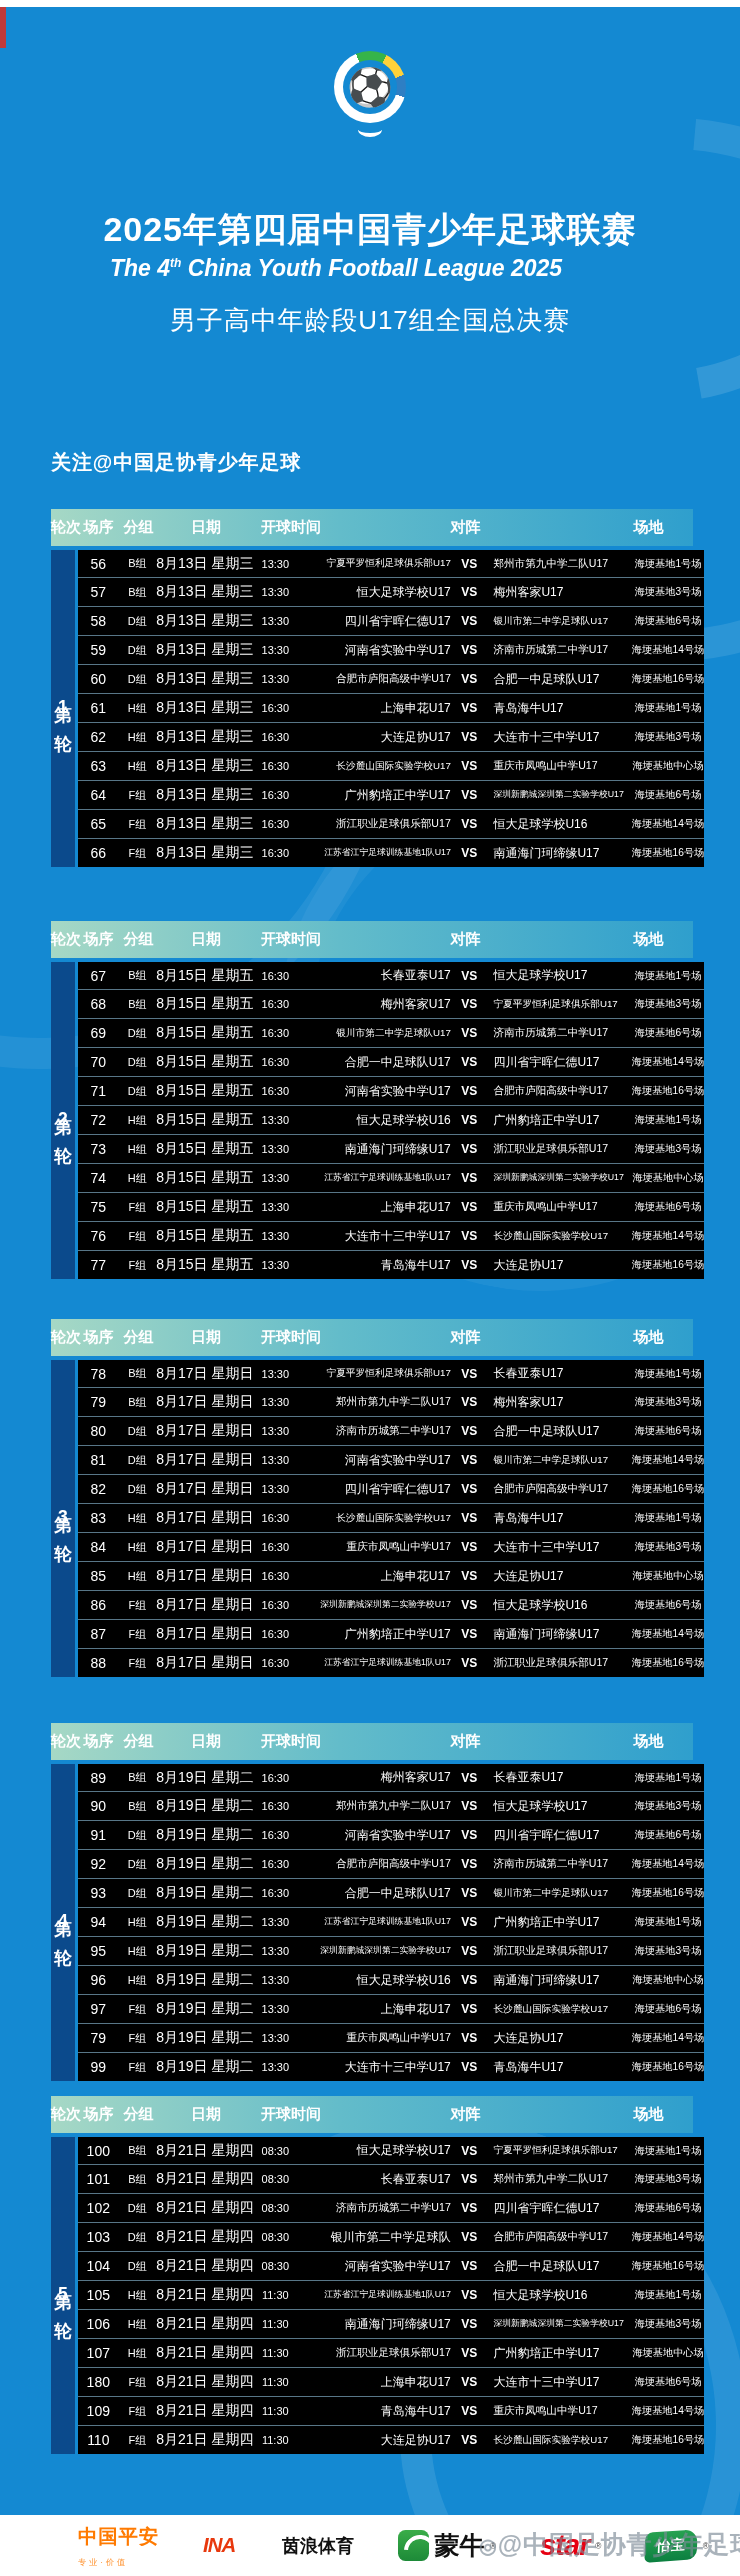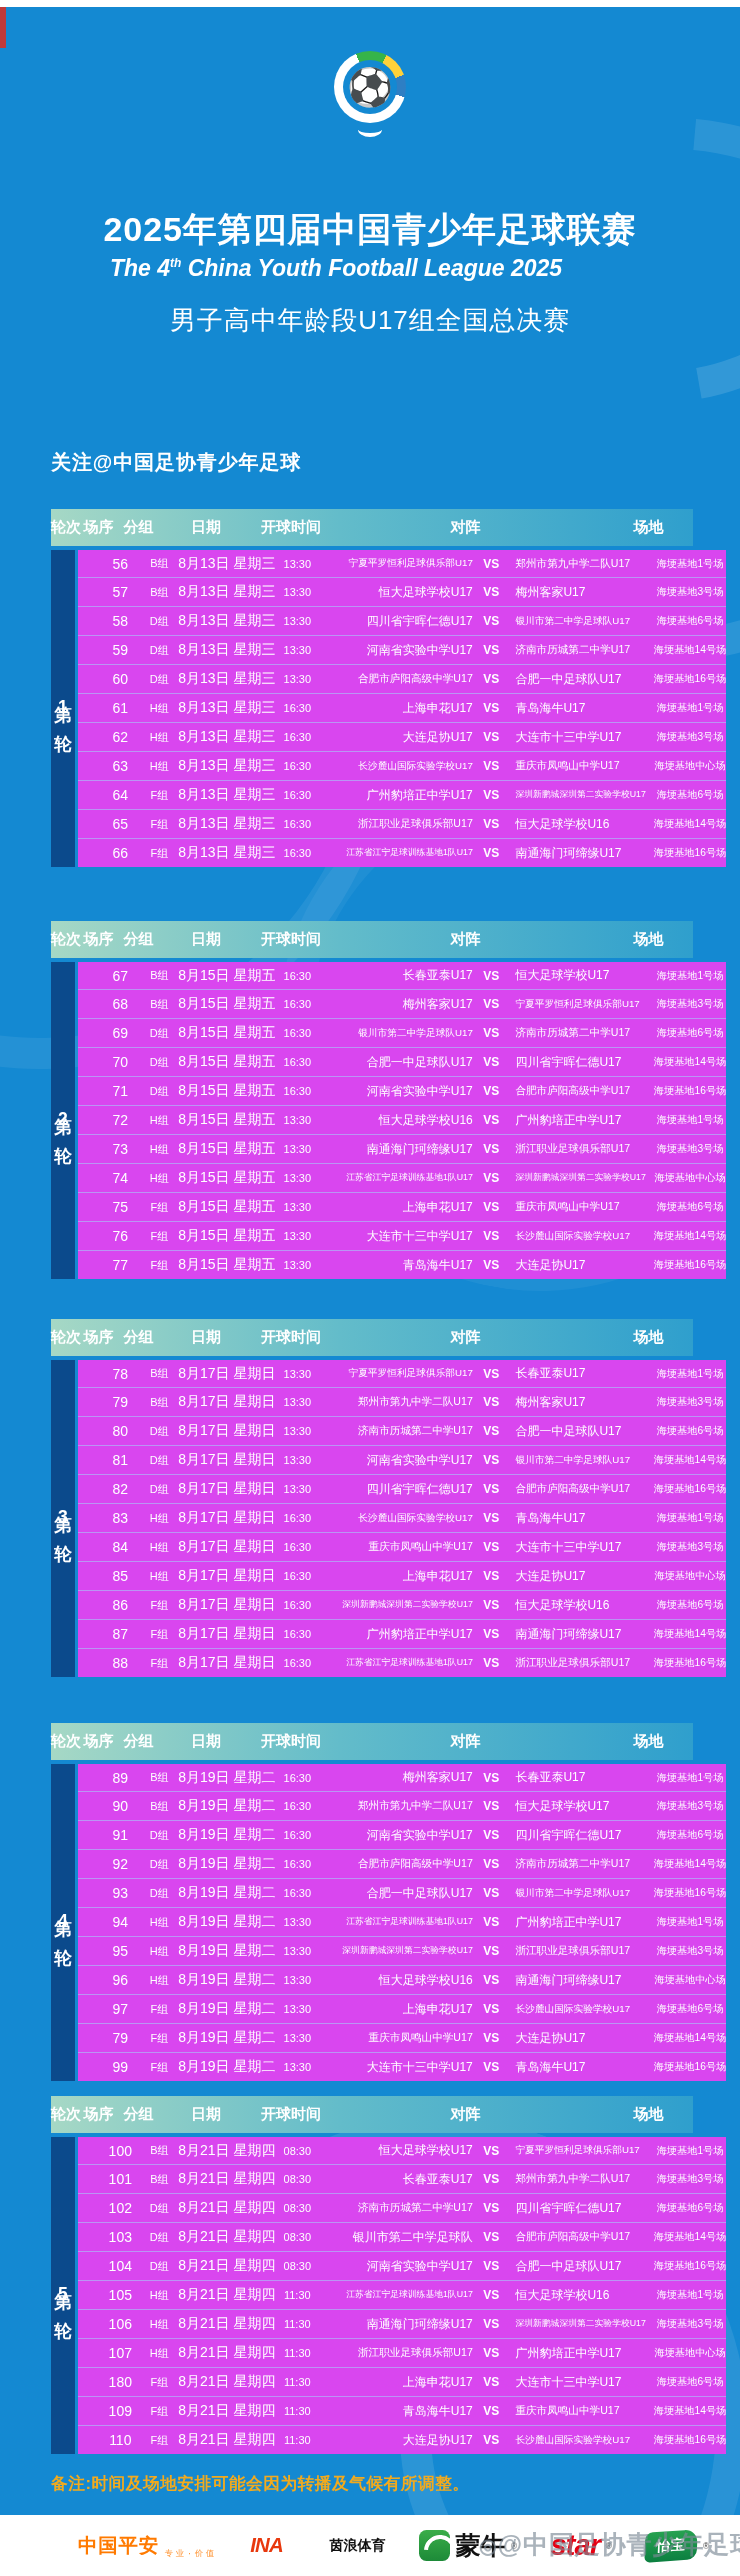--- a/index.html
+++ b/index.html
@@ -42,44 +42,44 @@
   
   .sched{position:absolute;left:51px;width:642px;}
   .thead{height:37px;display:grid;grid-template-columns:26px 43px 37px 98px 72px 1fr 89px;
          align-items:center;background:linear-gradient(90deg,#a6d8c5 0%,#63bcca 45%,#2f9fcd 100%);
          color:#ffffff;font-size:15px;font-weight:bold;}
   .thead span{text-align:center;white-space:nowrap;}
   .tbody{display:flex;margin-top:3.7px;}
   .roundcol{width:24px;background:#0b4a8c;margin-right:2.8px;display:flex;align-items:center;justify-content:center;}
   .round-label{color:#ffffff;font-size:17.6px;font-weight:bold;writing-mode:vertical-rl;text-orientation:upright;letter-spacing:4.6px;}
   .rows{flex:1;display:flex;flex-direction:column;}
-  .row{height:29px;box-sizing:border-box;border-top:1.9px solid rgba(160,215,245,0.55);background:#d946ef;
-       display:grid;grid-template-columns:41px 37px 98px 43px 154px 37px 144px 1fr;align-items:center;color:#ffffff;padding-left:22px;}
+  .row{height:29px;box-sizing:border-box;border-top:1.9px solid rgba(160,215,245,0.55);background:#000000;
+       display:grid;grid-template-columns:41px 37px 98px 43px 154px 37px 144px 1fr;align-items:center;color:#ffffff;}
   .row:first-child{border-top:none;height:27px;}
   .c{white-space:nowrap;overflow:visible;}
   .no{text-align:center;font-size:14px;}
   .grp{text-align:center;font-size:11px;}
   .date{text-align:center;font-size:14px;}
   .time{text-align:center;font-size:11px;}
   .home{text-align:right;font-size:12px;}
   .vs{text-align:center;font-size:12px;font-weight:900;}
   .away{text-align:left;font-size:12px;padding-left:5.6px;}
   .venue{text-align:center;font-size:10.2px;}
 
   .note{position:absolute;left:51px;top:2465px;color:#f2aa1e;font-size:16.7px;font-weight:bold;letter-spacing:0.5px;}
 
   
   .footer{position:absolute;left:0;top:2515px;width:740px;height:61px;background:#ffffff;
           display:flex;align-items:center;justify-content:space-between;padding:0 31px 0 78px;box-sizing:border-box;}
   .sp{display:flex;align-items:center;gap:5.6px;}
-  .pingan{display:flex;flex-direction:row;align-items:flex-end;font-family:Liberation Mono, monospace;}
+  .pingan{display:flex;flex-direction:column;align-items:flex-start;}
   .pingan .main{color:#ff7a00;font-size:19.4px;font-weight:900;letter-spacing:0.9px;}
   .pingan .sub{color:#ff9433;font-size:8.3px;letter-spacing:2.8px;margin-top:1.9px;}
   .ina .slash{color:#e8380d;font-size:20.4px;font-weight:900;font-style:italic;letter-spacing:-0.9px;}
-  .ina .txt{color:#111111;font-size:14px;font-weight:900;margin-left:41px;}
+  .ina .txt{color:#111111;font-size:18px;font-weight:900;margin-left:41px;}
   .mengniu .mark{width:31px;height:31px;border-radius:7.4px;background:linear-gradient(180deg,#3aad49,#1d8a38);
       position:relative;overflow:hidden;}
   .mengniu .mark::after{content:"";position:absolute;left:5.6px;top:4.6px;width:24px;height:24px;border-radius:50%;
       border:4.6px solid #ffffff;border-left-color:transparent;border-bottom-color:transparent;transform:rotate(-40deg);}
   .mengniu .txt{color:#111111;font-size:25px;font-weight:900;font-family:"Liberation Serif", serif;}
   .reg{font-size:8.3px;color:#444444;vertical-align:top;}
   .star .txt{color:#e60012;font-size:29px;font-weight:900;font-style:italic;letter-spacing:-0.9px;}
   .yibao .flag{width:52px;height:30px;background:linear-gradient(180deg,#27a251,#0c8040);
       border-radius:7.4px 13px 9.3px 5.6px;transform:skewX(-6deg) rotate(-4deg);
       display:flex;align-items:center;justify-content:center;color:#ffffff;font-size:14px;font-weight:900;letter-spacing:0.9px;}
@@ -804,21 +804,20 @@
     <span class="c home" style="font-size: 12px;">大连足协U17</span>
     <span class="c vs">VS</span>
     <span class="c away" style="font-size: 9.7px;">长沙麓山国际实验学校U17</span>
     <span class="c venue">海埂基地16号场</span>
   </div>
 </div>
     </div>
   </div>
 </div>
 
-  <div class="note">备注:时间及场地安排可能会因为转播及气候有所调整。</div>
 </div>
 
 <div class="footer">
   <div class="sp pingan">
     <span class="main">中国平安</span>
     <span class="sub">专业·价值</span>
   </div>
   <div class="sp ina">
     <span class="slash">INA</span>
     <span class="txt">茵浪体育</span>

